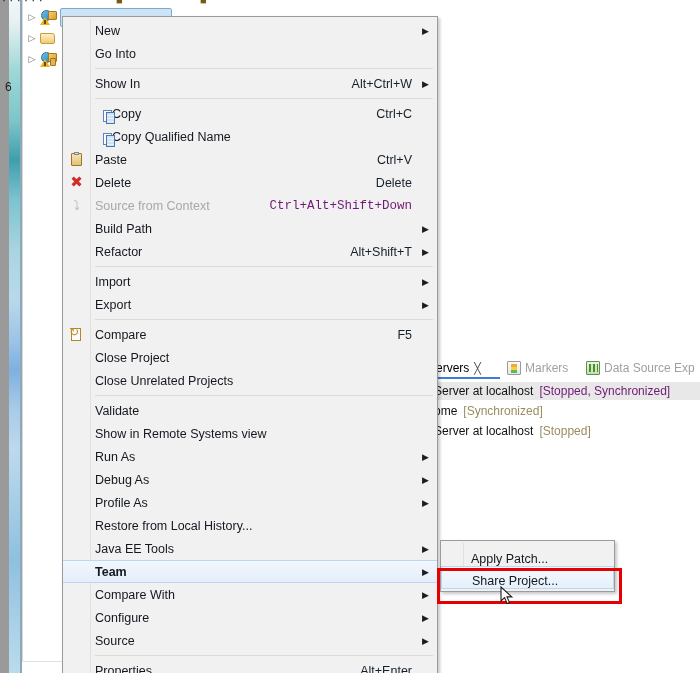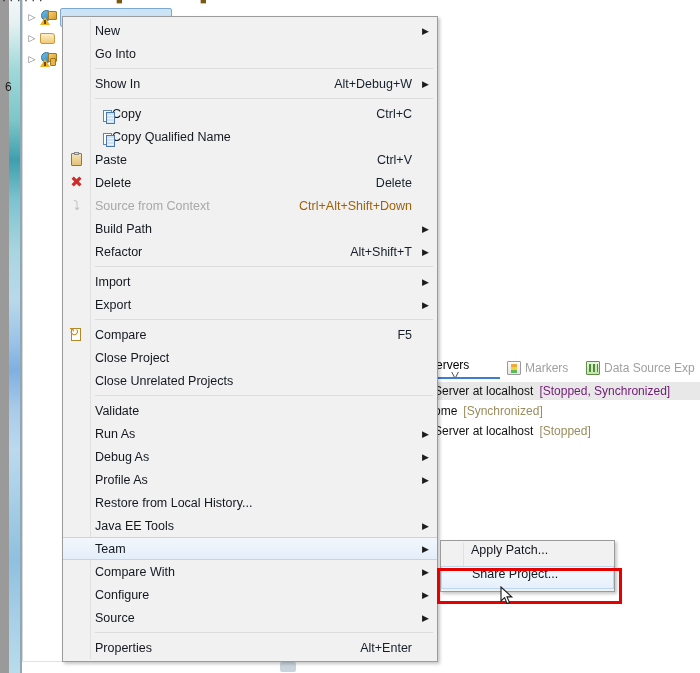--- a/index.html
+++ b/index.html
@@ -202,21 +202,20 @@
     position: absolute;
     top: 1px;
     height: 20px;
     display: flex;
     align-items: center;
     white-space: nowrap;
     font-size: 12px;
   }
   .tab.active {
     color: #000;
-    flex-direction: column;
   }
   .tab.inactive {
     color: #a0a0a0;
   }
   .tab-close {
     margin-left: 5px;
     font-size: 11px;
     color: #4a4a4a;
     font-family: "DejaVu Sans", sans-serif;
   }
@@ -337,31 +336,33 @@
     white-space: nowrap;
     box-sizing: border-box;
   }
   .mi.disabled {
     color: #a8a8a8;
   }
   .mi.hover-full {
     background: linear-gradient(to bottom, #f2f7fd, #e4eefa);
     border-top: 1px solid #bcd7f0;
     border-bottom: 1px solid #bcd7f0;
+    font-weight: bold;
   }
   .mi-label {
     flex: 1;
   }
   .mi-accel {
     color: #16202c;
     margin-left: 18px;
     font-size: 12.5px;
   }
   .mi.disabled .mi-accel {
-    color: #a16207;
+    color: #701a75;
+    font-family: Liberation Mono, monospace;
   }
   .mi-arrow {
     margin-left: 9px;
     width: 8px;
     text-align: right;
     font-size: 9px;
     color: #1c1c1c;
     font-family: "DejaVu Sans", sans-serif;
   }
   .mi-arrow.empty { color: transparent; }
@@ -461,21 +462,21 @@
     box-shadow: 2px 2px 3px rgba(0,0,0,0.22);
     padding: 2px 0;
   }
   .submenu .menu-sep-vert {
     left: 22px;
   }
   .smi {
     position: relative;
     height: 23px;
     display: flex;
-    align-items: flex-start;
+    align-items: flex-end;
     padding-left: 30px;
     padding-right: 10px;
     font-size: 12.5px;
     color: #14181f;
     white-space: nowrap;
     box-sizing: border-box;
   }
   .smi.hover-full {
     background: linear-gradient(to bottom, #f4f9fe, #e6f0fb);
     border: 1px solid #bcd7f0;
@@ -600,21 +601,21 @@
           <span class="mi-arrow">▶</span>
         </div>
         <div class="mi">
           <span class="mi-label">Go Into</span>
           <span class="mi-accel"></span>
           <span class="mi-arrow empty">▶</span>
         </div>
         <div class="menu-sep"></div>
         <div class="mi">
           <span class="mi-label">Show In</span>
-          <span class="mi-accel">Alt+Debug+W</span>
+          <span class="mi-accel">Alt+Ctrl+W</span>
           <span class="mi-arrow">▶</span>
         </div>
         <div class="menu-sep"></div>
         <div class="mi">
           <span class="mi-icon ic-copy"></span>
           <span class="mi-label">Copy</span>
           <span class="mi-accel">Ctrl+C</span>
           <span class="mi-arrow empty">▶</span>
         </div>
         <div class="mi">
@@ -675,20 +676,25 @@
           <span class="mi-arrow empty">▶</span>
         </div>
         <div class="mi">
           <span class="mi-label">Close Unrelated Projects</span>
           <span class="mi-accel"></span>
           <span class="mi-arrow empty">▶</span>
         </div>
         <div class="menu-sep"></div>
         <div class="mi">
           <span class="mi-label">Validate</span>
+          <span class="mi-accel"></span>
+          <span class="mi-arrow empty">▶</span>
+        </div>
+        <div class="mi">
+          <span class="mi-label">Show in Remote Systems view</span>
           <span class="mi-accel"></span>
           <span class="mi-arrow empty">▶</span>
         </div>
         <div class="mi">
           <span class="mi-label">Run As</span>
           <span class="mi-accel"></span>
           <span class="mi-arrow">▶</span>
         </div>
         <div class="mi">
           <span class="mi-label">Debug As</span>

